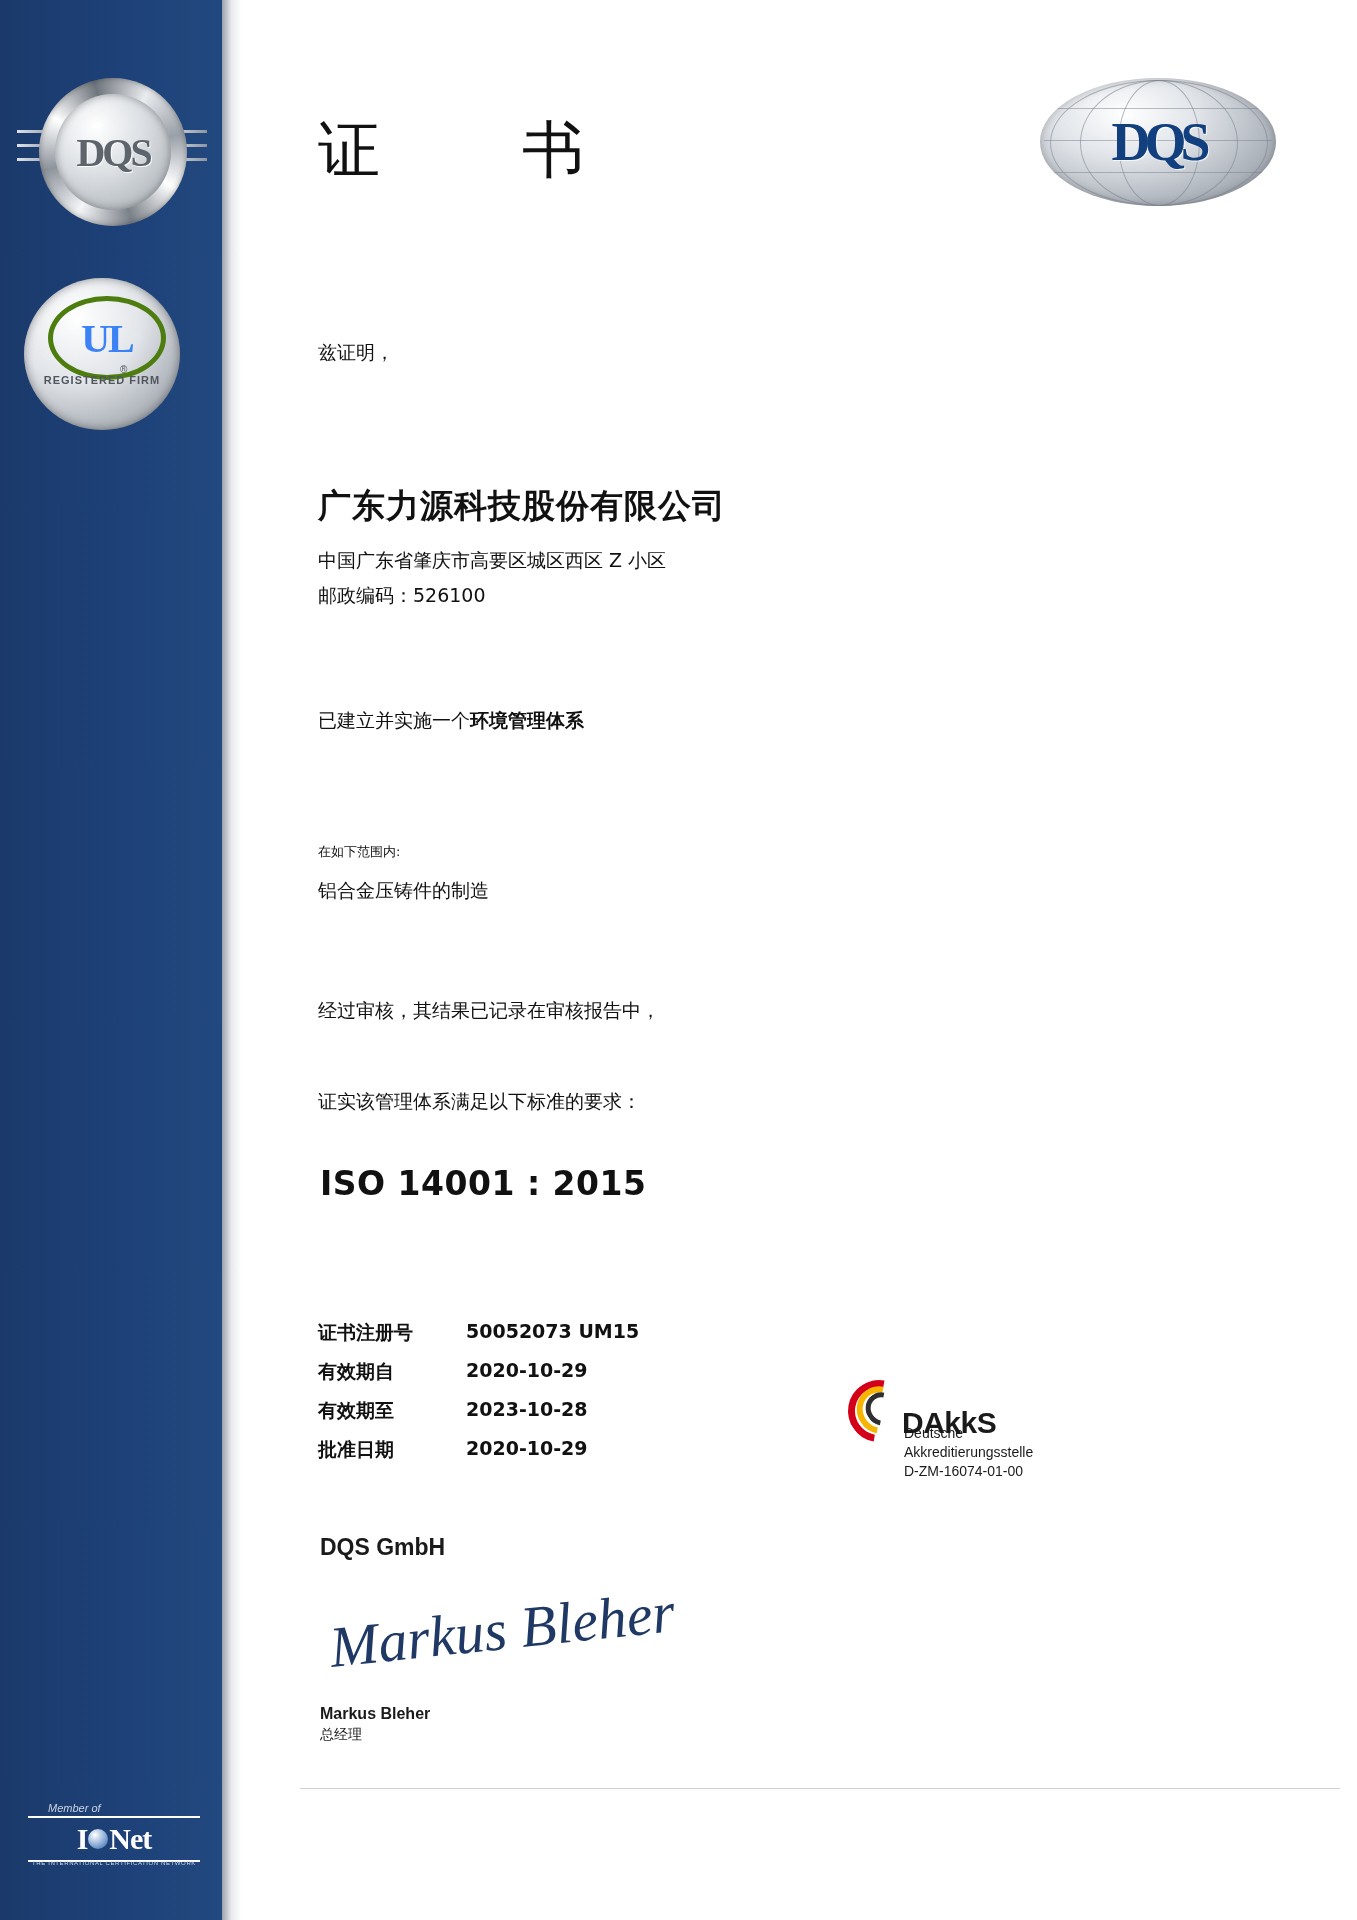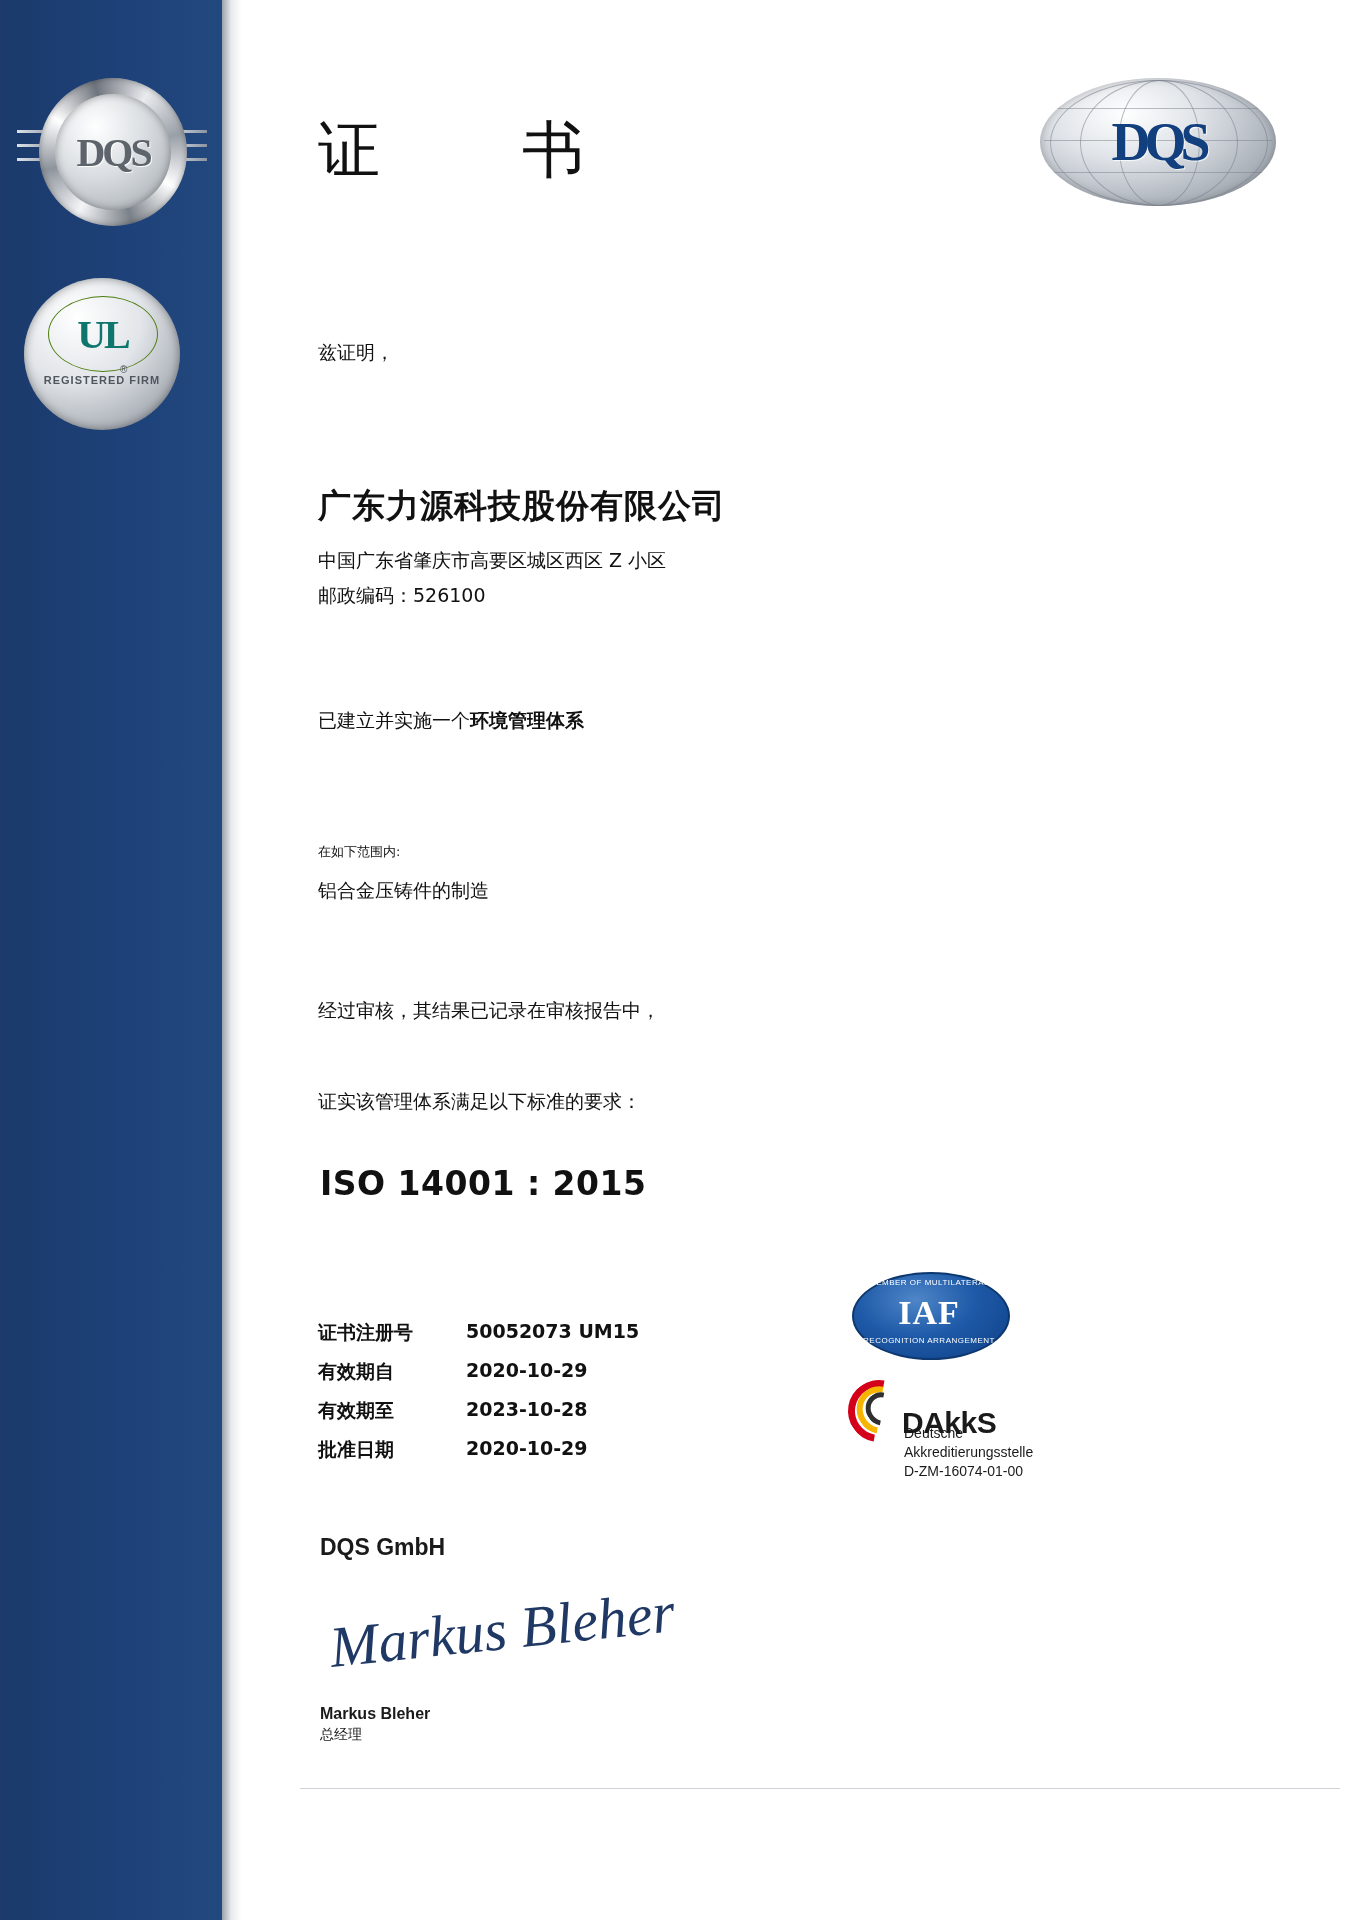--- a/index.html
+++ b/index.html
@@ -80,25 +80,25 @@
   }
   .seal-ul .disc {
     position: absolute; left: 0; top: 0;
     width: 156px; height: 152px; border-radius: 50%;
     background: radial-gradient(circle at 34% 26%, #ffffff 0%, #e2e5e9 42%, #a8aeb5 78%, #777d85 100%);
     box-shadow: inset 0 0 10px rgba(0,0,0,.4);
   }
   .seal-ul .ulcore {
     position: absolute; left: 24px; top: 18px;
     width: 108px; height: 74px;
-    border: 1px solid #4d7c0f;
+    border: 5px solid #4d7c0f;
     border-radius: 50%;
     display: flex; align-items: center; justify-content: center;
     font-family: "Liberation Serif", serif;
-    font-size: 40px; font-weight: 700; color: #0f766e;
+    font-size: 40px; font-weight: 700; color: #3b82f6;
     letter-spacing: -2px;
   }
   .seal-ul .reg {
     position: absolute; left: 14px; top: 96px;
     width: 128px; text-align: center;
     font-size: 11px; font-weight: 700; letter-spacing: 1px;
     color: #50565e;
   }
   .seal-ul .rmark {
     position: absolute; left: 96px; top: 86px;
@@ -341,20 +341,29 @@
     <div class="dqp">DQS</div>
   </div>
 
   <div class="seal-ul">
     <div class="disc"></div>
     <div class="ulcore">UL</div>
     <div class="rmark">®</div>
     <div class="reg">REGISTERED FIRM</div>
   </div>
 
+  <div class="iqnet">
+    <div class="member">Member of</div>
+    <div class="box">
+      <span class="word">I</span>
+      <span class="globe"></span>
+      <span class="word">Net</span>
+    </div>
+    <div class="tagline">THE INTERNATIONAL CERTIFICATION NETWORK</div>
+  </div>
 
   <div class="dqs-oval">
     <div class="ell">
       <div class="merid" style="left:40px; width:156px;"></div>
       <div class="merid" style="left:78px; width:80px;"></div>
       <div class="merid" style="left:10px; width:216px;"></div>
       <div class="lat" style="top:30px;"></div>
       <div class="lat" style="top:62px;"></div>
       <div class="lat" style="top:94px;"></div>
     </div>
@@ -392,26 +401,20 @@
     <div class="meta-row">
       <div class="meta-label">有效期至</div>
       <div class="meta-value">2023-10-28</div>
     </div>
     <div class="meta-row">
       <div class="meta-label">批准日期</div>
       <div class="meta-value">2020-10-29</div>
     </div>
   </div>
 
-  <div class="iaf">
-    <div class="ell"></div>
-    <div class="arc-top">MEMBER OF MULTILATERAL</div>
-    <div class="word">IAF</div>
-    <div class="arc-bot">RECOGNITION ARRANGEMENT</div>
-  </div>
 
   <div class="dakks">
     <div class="swoosh">
       <div class="sw sw1"></div>
       <div class="sw sw2"></div>
       <div class="sw sw3"></div>
     </div>
     <div class="name">DAkkS</div>
     <div class="sub">
       <div>Deutsche</div>

